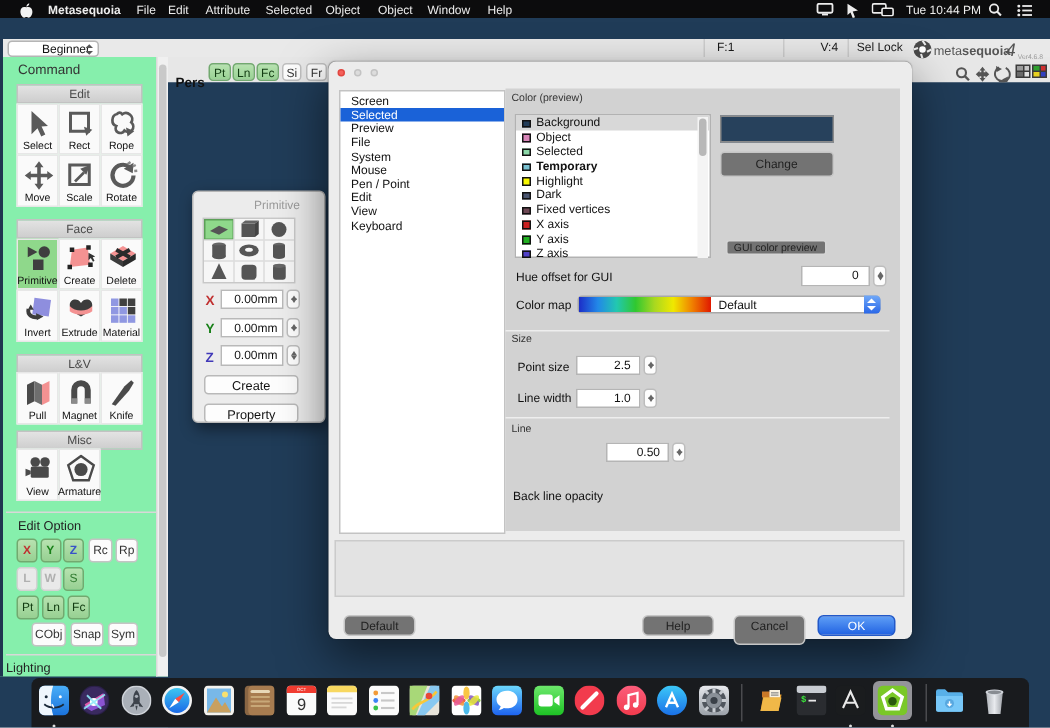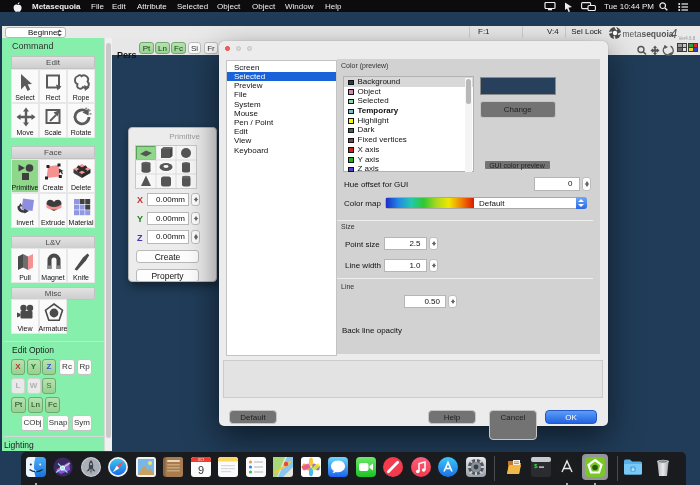--- a/index.html
+++ b/index.html
@@ -444,21 +444,21 @@
       <div class="stepper" style="left:92px;top:199.5px;height:13px;"></div>
       <div style="position:absolute;left:0;top:218.5px;width:256px;height:1px;background:#eeeeee;"></div>
       <div class="g7" style="left:4px;top:224px;">Line</div>
       <div class="g8" style="left:5px;top:238.5px;margin-top:28px;">Back line opacity</div>
       <div class="fld" style="left:67px;top:236px;width:42px;height:13px;line-height:12px;padding-right:5px;">0.50</div>
       <div class="stepper" style="left:111px;top:236px;height:13px;"></div>
     </div>
     <div style="position:absolute;left:4px;top:319px;width:380px;height:38px;background:#e3e3e3;border:1px solid #cbcbcb;"></div>
     <div class="dwbtn" style="left:10px;top:368.5px;width:48px;height:14px;line-height:13px;">Default</div>
     <div class="dwbtn" style="left:209px;top:368.5px;width:48px;height:14px;line-height:13px;">Help</div>
-    <div class="dwbtn" style="left:270px;top:368.5px;width:48px;height:30px;line-height:13px;">Cancel</div>
+    <div class="dwbtn" style="left:270px;top:368.5px;width:48px;height:20px;line-height:13px;">Cancel</div>
     <div class="dwbtn" style="left:326px;top:368.5px;width:52px;height:14px;line-height:13px;background:linear-gradient(#5e9ef6,#2263e2);border-color:#2258c8;color:#fff;">OK</div>
   </div>
 
   <div class="abs" style="left:0;top:26px;width:2px;height:425px;background:#1f3650;"></div>
 
   <div id="dock" class="abs">
     <div class="dicon" style="left:4.5px;">
       <svg width="20" height="20" viewBox="0 0 20 20">
           <rect width="20" height="20" rx="4" fill="url(#fing)"></rect>
           <defs>

